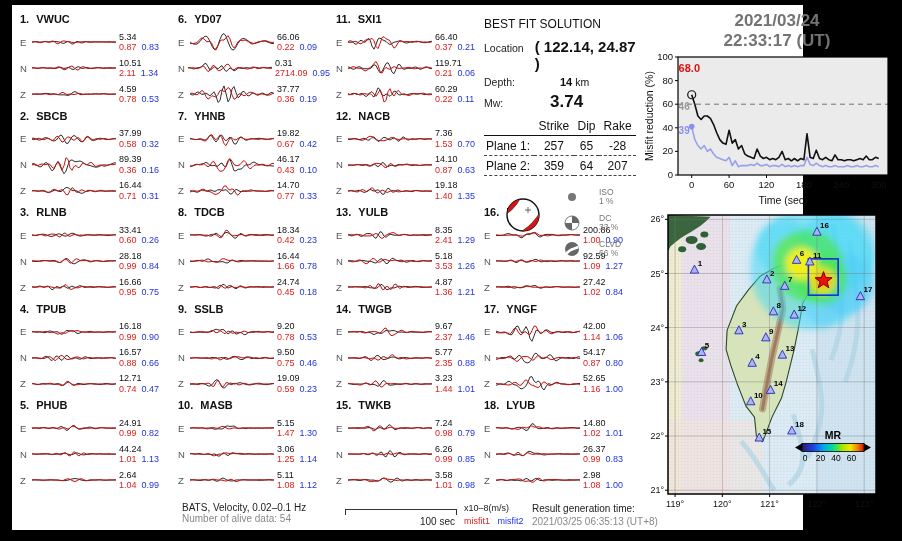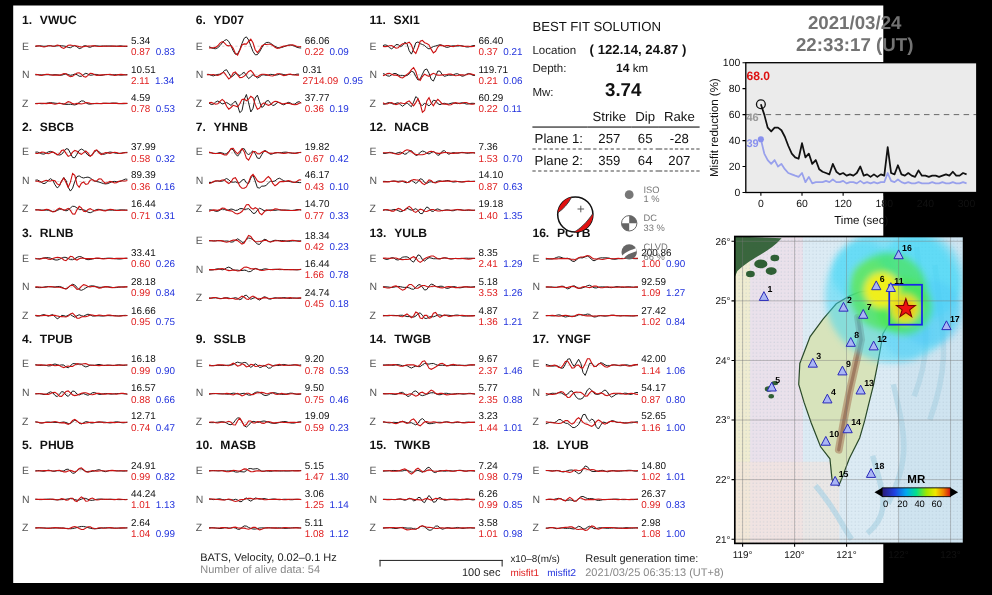--- a/index.html
+++ b/index.html
@@ -16,33 +16,33 @@
   .wf{flex:0 0 84px;height:26px}
   .vals{margin-left:3px;font-size:9px;line-height:10.5px;white-space:nowrap}
   .amp{display:block;color:#111}
   .m1{color:#e02020;font-style:normal}
   .m2{color:#2233dd;font-style:normal;margin-left:5px}
   
   #bestfit{position:absolute;left:472px;top:12px;width:158px;font-size:10.5px;color:#111}
   .bf-title{font-size:12px;font-weight:normal;margin-bottom:7px}
   .bf-row{display:flex;align-items:baseline;margin-bottom:4px}
   .bf-label{width:52px;color:#222}
-  .bf-loc{font-weight:bold;font-size:12px}
+  .bf-loc{font-weight:bold;font-size:15px}
   .bf-num{font-size:11px}
   .bf-mw{font-size:17px;margin-left:14px}
   .bf-table{border-collapse:collapse;width:152px;margin-top:2px;font-size:12px}
   .bf-table td{padding:2.5px 2px;text-align:center}
   .bf-table td:first-child{text-align:left;width:46px}
   .bf-head td{border-bottom:1px solid #111;font-weight:normal}
   .bf-plane td{border-bottom:1px dashed #444}
   .bf-mech{display:flex;margin-top:8px}
   .mech-ball{margin:10px 6px 0 18px}
   .mech-list{margin-left:14px}
   .mech-item{display:flex;align-items:center;height:26px}
-  .mech-txt{font-size:8.5px;color:#777;line-height:9px;margin-left:5px}
+  .mech-txt{font-size:8.5px;color:#777;line-height:9px;margin-left:19px}
   
   #datehdr{position:absolute;left:640px;top:6px;width:250px;text-align:center;
            font-size:17px;font-weight:bold;color:#737373;line-height:20px}
   
   #chart{position:absolute;left:630px;top:44px}
   #map{position:absolute;left:630px;top:206px}
   
   .ft{position:absolute;font-size:10px;color:#222}
   #ft-bats{left:170px;top:497px}
   #ft-bats .gray{color:#888}
@@ -266,20 +266,21 @@
           <span class="ch">Z</span>
           <svg class="wf" viewBox="0 0 84 26">
             <line x1="0" y1="13" x2="84" y2="13" stroke="#c8c8c8" stroke-width="0.7" stroke-dasharray="2,2"></line>
             <polyline points="0,12.9 2,12.8 4,13.3 6,14.1 8,14.1 10,13.0 12,12.0 14,12.4 16,13.2 18,12.8 20,12.0 22,12.4 24,13.4 26,13.0 28,11.7 30,11.6 32,12.4 34,12.1 36,11.7 38,13.4 40,16.0 42,15.8 44,13.0 46,11.3 48,12.2 50,13.5 52,13.6 54,13.0 56,12.8 58,13.1 60,13.2 62,12.9 64,12.7 66,12.8 68,13.0 70,13.0 72,13.0 74,13.3 76,13.3 78,13.0 80,12.5 82,12.6 84,13.1" fill="none" stroke="#1a1a1a" stroke-width="0.9"></polyline>
             <polyline points="0,14.0 2,13.4 4,12.8 6,13.0 8,13.2 10,12.4 12,11.2 14,11.3 16,12.6 18,13.5 20,13.7 22,14.6 24,16.1 26,16.4 28,15.6 30,14.3 32,11.5 34,8.1 36,7.9 38,10.9 40,12.1 42,10.8 44,11.9 46,15.7 48,17.2 50,14.9 52,12.8 54,13.1 56,13.6 58,12.8 60,11.9 62,12.0 64,12.7 66,13.1 68,13.0 70,13.1 72,13.3 74,13.3 76,13.3 78,13.3 80,13.0 82,12.7 84,12.6" fill="none" stroke="#cc1111" stroke-width="1.0"></polyline>
           </svg>
           <span class="vals"><span class="amp">14.70</span><span class="mis"><em class="m1">0.77</em><em class="m2">0.33</em></span></span>
         </div>
       </div>
       <div class="station">
+        <div class="st-title"><span>8.</span><span class="st-name">TDCB</span></div>
         <div class="trow">
           <span class="ch">E</span>
           <svg class="wf" viewBox="0 0 84 26">
             <line x1="0" y1="13" x2="84" y2="13" stroke="#c8c8c8" stroke-width="0.7" stroke-dasharray="2,2"></line>
             <polyline points="0,12.9 2,12.9 4,13.0 6,12.9 8,12.7 10,12.8 12,13.1 14,13.2 16,13.1 18,13.4 20,14.1 22,13.9 24,12.3 26,11.1 28,12.3 30,14.3 32,14.1 34,11.8 36,10.4 38,10.8 40,12.0 42,13.8 44,15.9 46,16.2 48,13.7 50,11.5 52,11.9 54,13.6 56,13.9 58,13.0 60,12.4 62,12.6 64,12.7 66,12.7 68,12.8 70,13.2 72,13.4 74,13.3 76,13.0 78,13.0 80,13.0 82,13.0 84,12.9" fill="none" stroke="#1a1a1a" stroke-width="0.9"></polyline>
             <polyline points="0,12.7 2,12.8 4,13.0 6,13.1 8,12.9 10,12.7 12,13.0 14,13.8 16,14.2 18,13.7 20,12.8 22,12.3 24,12.3 26,12.7 28,14.3 30,15.9 32,15.0 34,11.2 36,8.1 38,8.9 40,11.8 42,13.6 44,13.8 46,13.6 48,13.2 50,12.6 52,12.5 54,13.3 56,14.0 58,13.6 60,12.9 62,12.8 64,13.1 66,13.4 68,13.4 70,13.1 72,12.8 74,12.6 76,12.4 78,12.6 80,13.1 82,13.4 84,13.3" fill="none" stroke="#cc1111" stroke-width="1.0"></polyline>
           </svg>
           <span class="vals"><span class="amp">18.34</span><span class="mis"><em class="m1">0.42</em><em class="m2">0.23</em></span></span>
         </div>
         <div class="trow">

